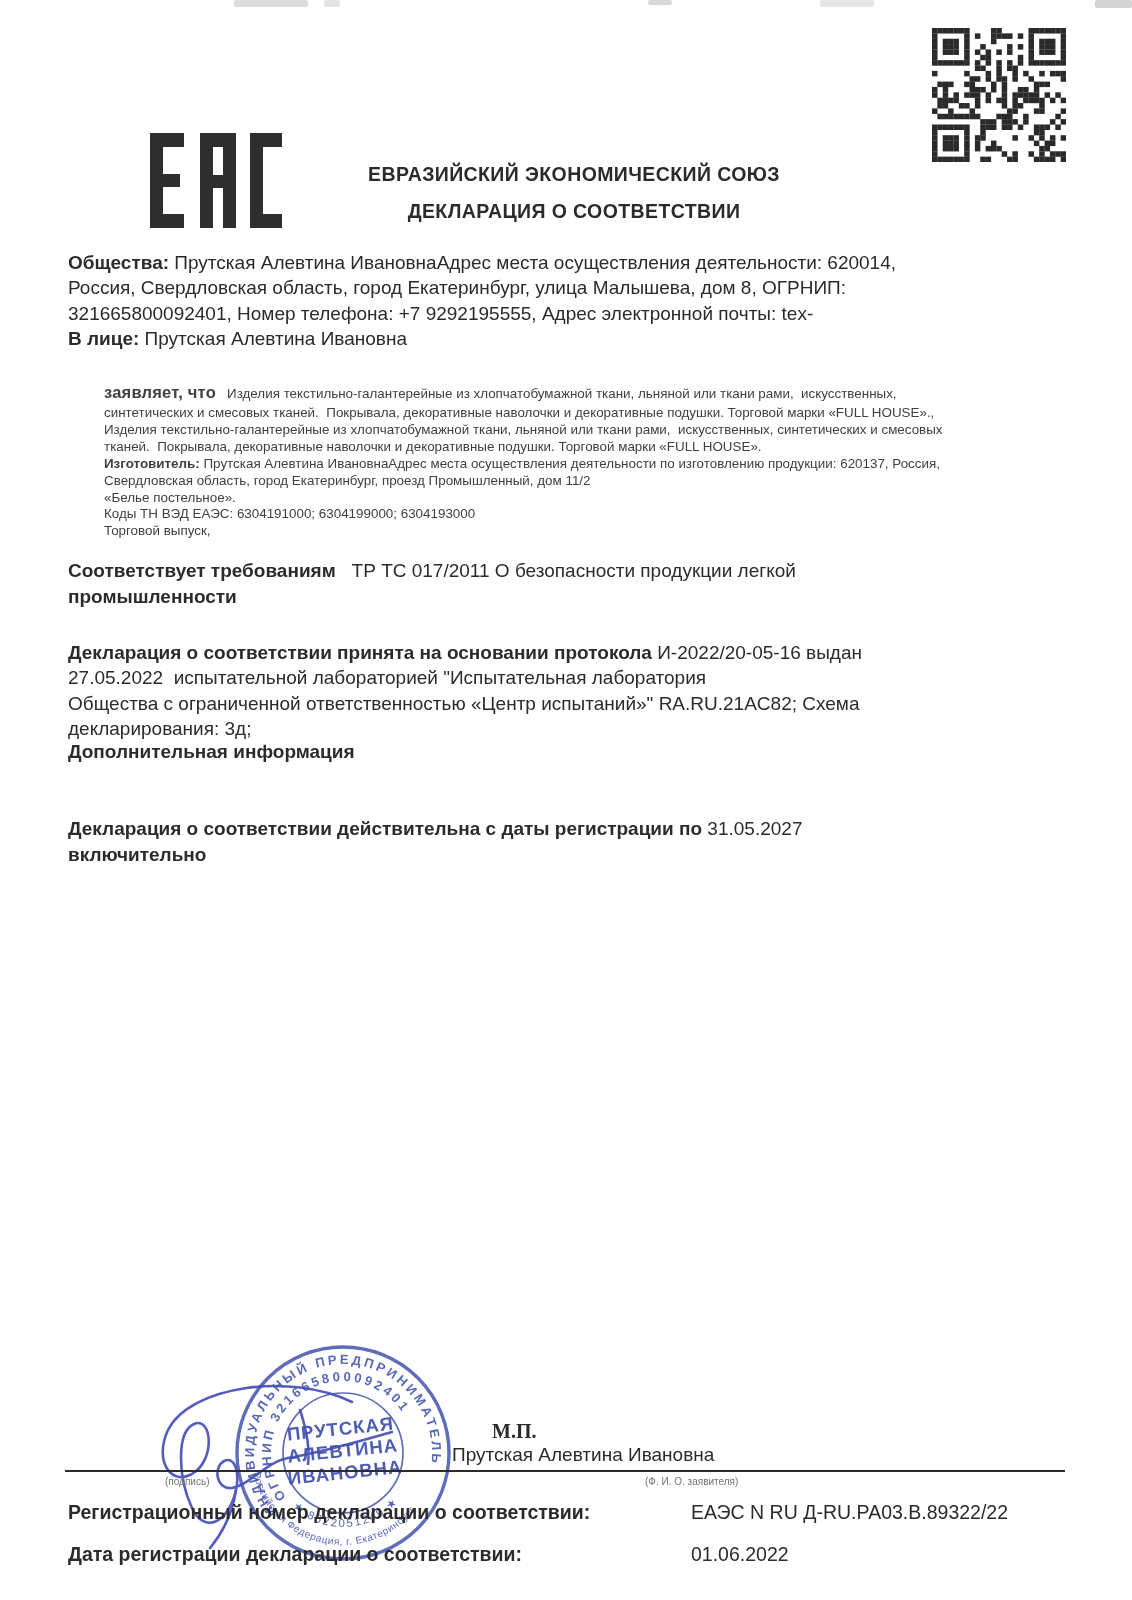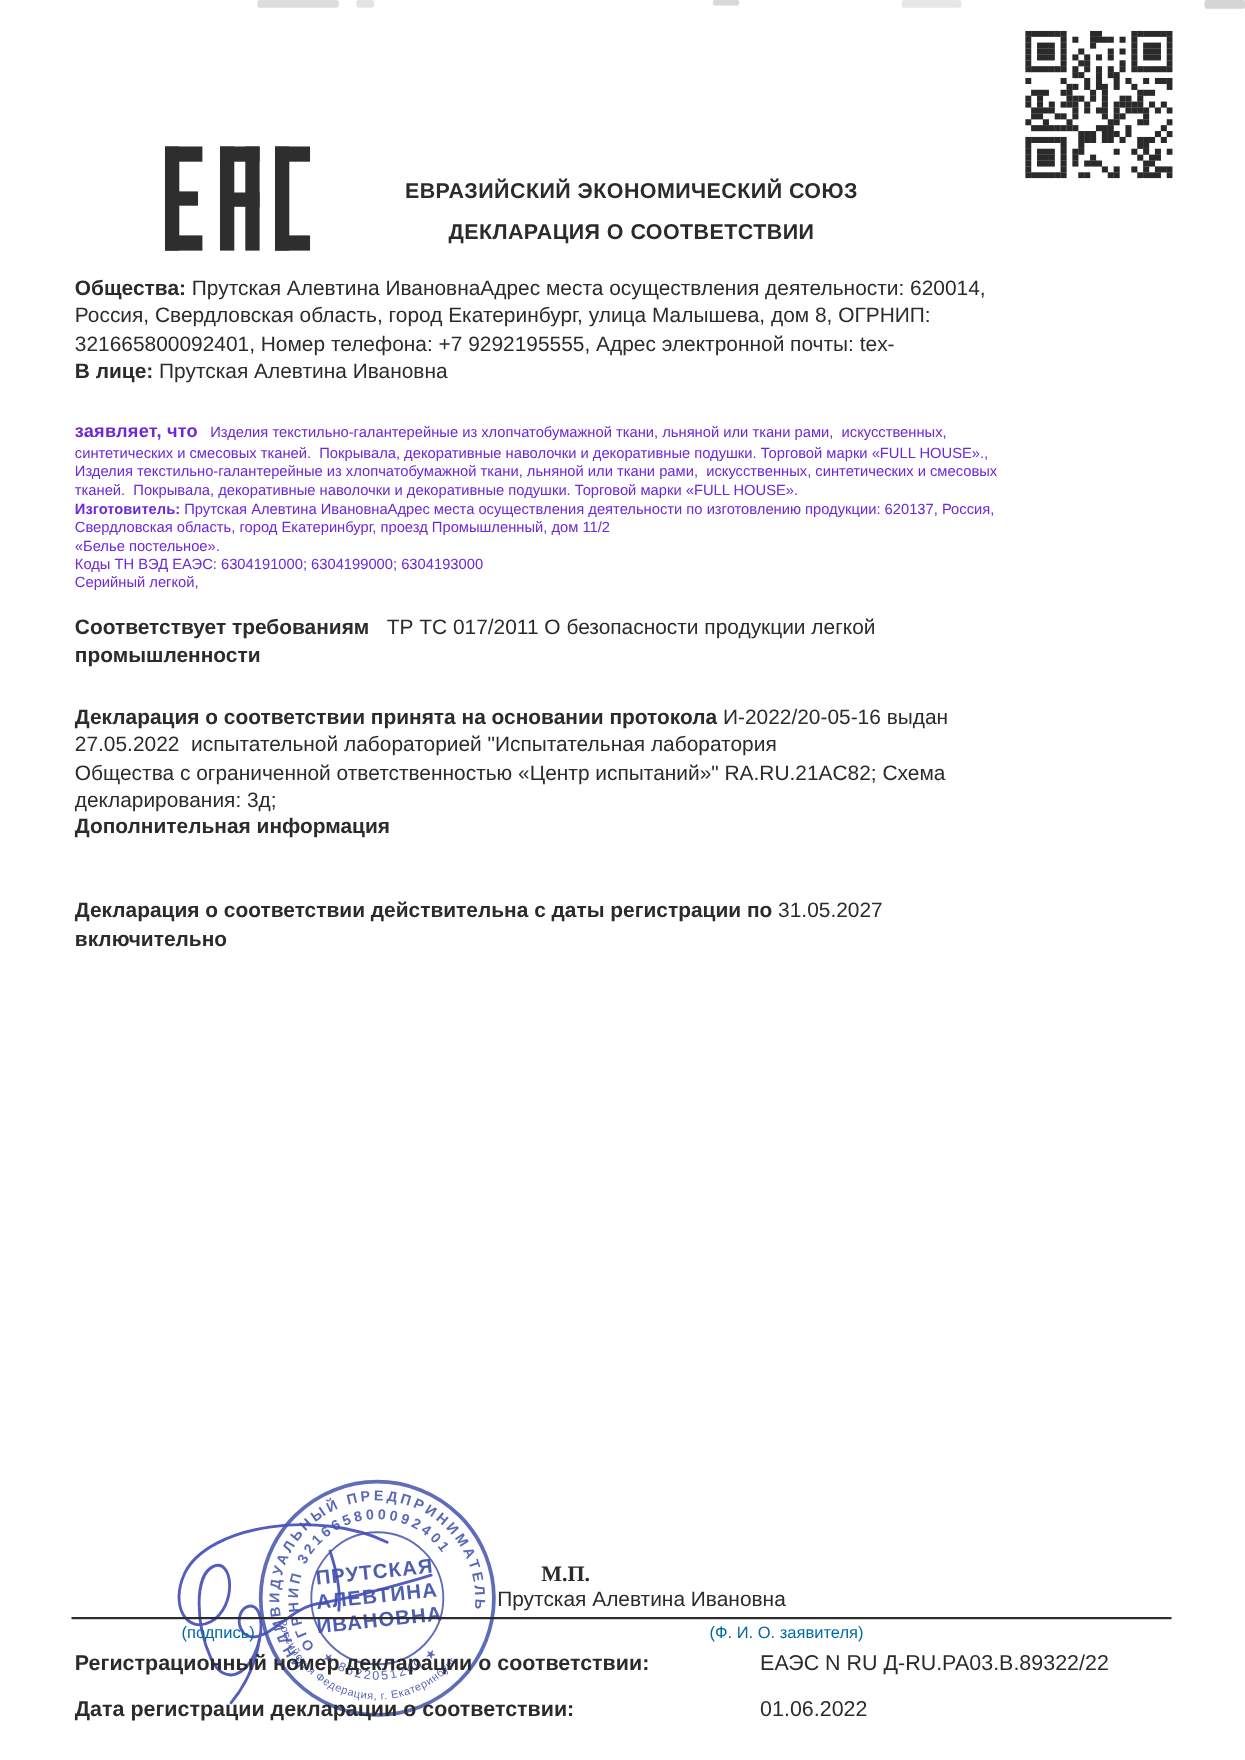--- a/index.html
+++ b/index.html
@@ -10,25 +10,25 @@
     -webkit-font-smoothing:antialiased;
   }
   .abs{position:absolute;}
   .b{font-weight:bold;}
   
   .smudge{position:absolute;top:0;background:#dcdcdc;border-radius:2px;}
   
   .title{left:0;width:1132px;text-align:center;font-weight:bold;font-size:19.5px;letter-spacing:.4px;transform:translateX(8px);}
   
   .main-line{font-size:19px;line-height:25.4px;white-space:pre;}
-  .small-line{font-size:13.4px;line-height:16.9px;white-space:pre;color:#6d28d9;}
+  .small-line{font-size:13.4px;line-height:16.9px;white-space:pre;color:#404040;margin-left:36px;}
   .declare-first{line-height:23px;}
   .declare-first .lead{font-size:16.5px;font-weight:bold;letter-spacing:.2px;}
   .comp-line{font-size:19px;line-height:26px;white-space:pre;}
-  .sig-label{font-size:15px;color:#0369a1;}
+  .sig-label{font-size:10px;color:#737373;}
   .row-label{font-weight:bold;font-size:19.5px;}
   .row-value{font-size:19.5px;margin-left:41px;}
   svg{display:block;}
   .stamp-arc{fill:#4353ae;opacity:.88;}
   .stamp-center{fill:#3f50ac;opacity:.92;}
 </style>
 </head>
 <body>
 
 <div class="smudge" style="left:234px;width:74px;height:7px;"></div>
@@ -357,21 +357,21 @@
 
 <div class="abs" style="left:68px;top:381px;">
   <div class="small-line declare-first"><span class="lead">заявляет, что</span><span>   Изделия текстильно-галантерейные из хлопчатобумажной ткани, льняной или ткани рами,  искусственных,</span></div>
   <div class="small-line"><span>синтетических и смесовых тканей.  Покрывала, декоративные наволочки и декоративные подушки. Торговой марки «FULL HOUSE».,</span></div>
   <div class="small-line"><span>Изделия текстильно-галантерейные из хлопчатобумажной ткани, льняной или ткани рами,  искусственных, синтетических и смесовых</span></div>
   <div class="small-line"><span>тканей.  Покрывала, декоративные наволочки и декоративные подушки. Торговой марки «FULL HOUSE».</span></div>
   <div class="small-line"><span class="b">Изготовитель:</span><span> Прутская Алевтина ИвановнаАдрес места осуществления деятельности по изготовлению продукции: 620137, Россия,</span></div>
   <div class="small-line"><span>Свердловская область, город Екатеринбург, проезд Промышленный, дом 11/2</span></div>
   <div class="small-line"><span>«Белье постельное».</span></div>
   <div class="small-line"><span>Коды ТН ВЭД ЕАЭС: 6304191000; 6304199000; 6304193000</span></div>
-  <div class="small-line"><span>Серийный легкой,</span></div>
+  <div class="small-line"><span>Торговой выпуск,</span></div>
 </div>
 
 <div class="abs" style="left:68px;top:558px;">
   <div class="comp-line"><span class="b">Соответствует требованиям</span><span>   ТР ТС 017/2011 О безопасности продукции легкой</span></div>
   <div class="comp-line"><span class="b">промышленности</span></div>
 </div>
 
 <div class="abs" style="left:68px;top:640px;">
   <div class="main-line"><span class="b">Декларация о соответствии принята на основании протокола</span><span> И-2022/20-05-16 выдан</span></div>
   <div class="main-line"><span>27.05.2022  испытательной лабораторией "Испытательная лаборатория</span></div>

